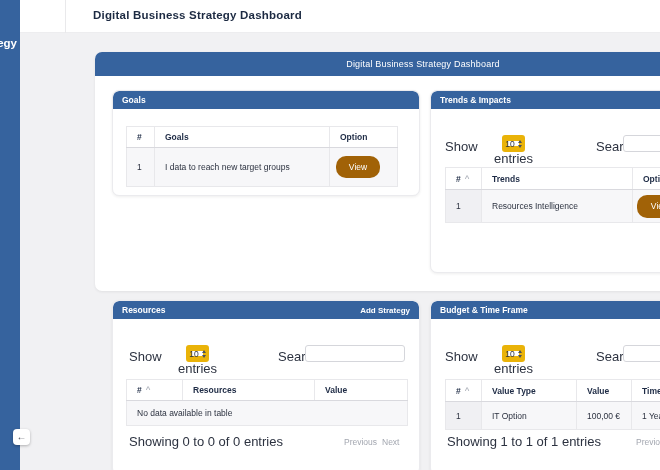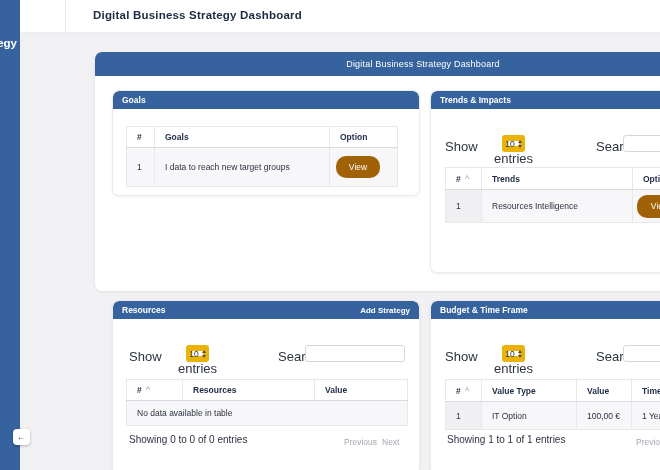--- a/index.html
+++ b/index.html
@@ -76,21 +76,21 @@
 
   .trends-table { left:14px; top:76px; width:280px; }
   .trends-table th { height:22px; } .trends-table td { height:33px; }
 
   .res-table    { left:13px; top:78px; width:281px; }
   .res-table th { height:21px; } .res-table td { height:25px; }
 
   .bud-table    { left:14px; top:78px; width:280px; }
   .bud-table th { height:22px; } .bud-table td { height:28px; }
 
-  .dt-info { position:absolute; font-size:10px; color:#2c3240; white-space:nowrap; }
+  .dt-info { position:absolute; font-size:13px; color:#2c3240; white-space:nowrap; }
   .dt-page { position:absolute; font-size:8.5px; color:#a3a7b0; white-space:nowrap; cursor:default; }
 </style>
 </head>
 <body>
 
 <div class="screen">
 
   <div class="top-dash dash-a"></div>
   <div class="top-dash dash-b"></div>
 

